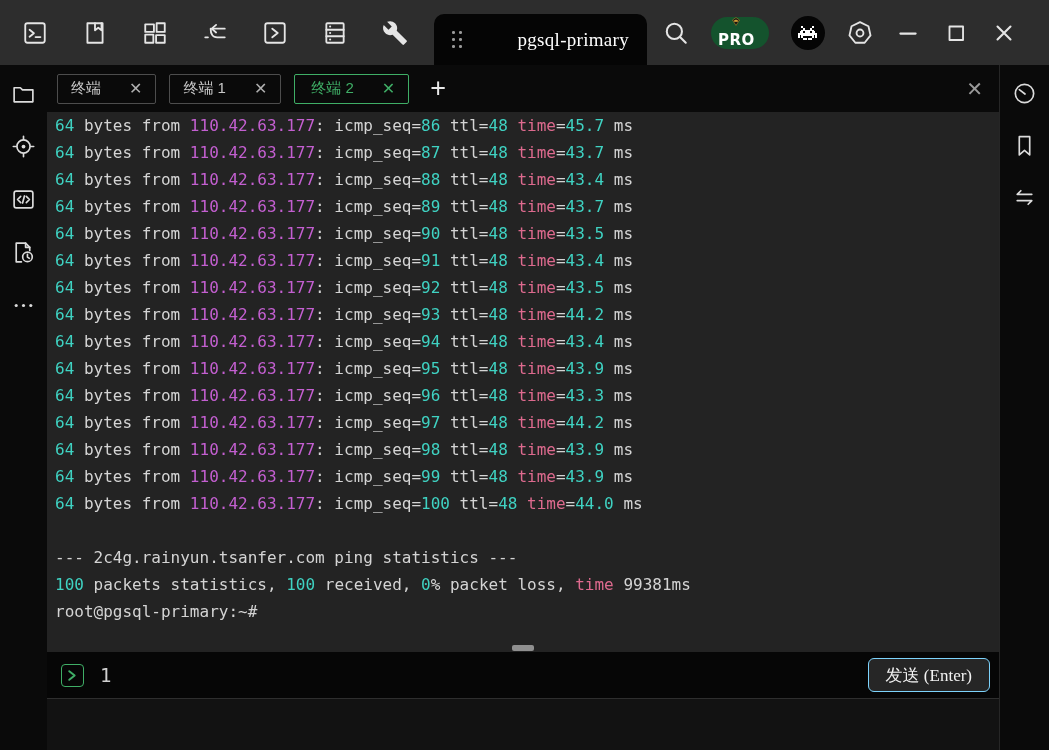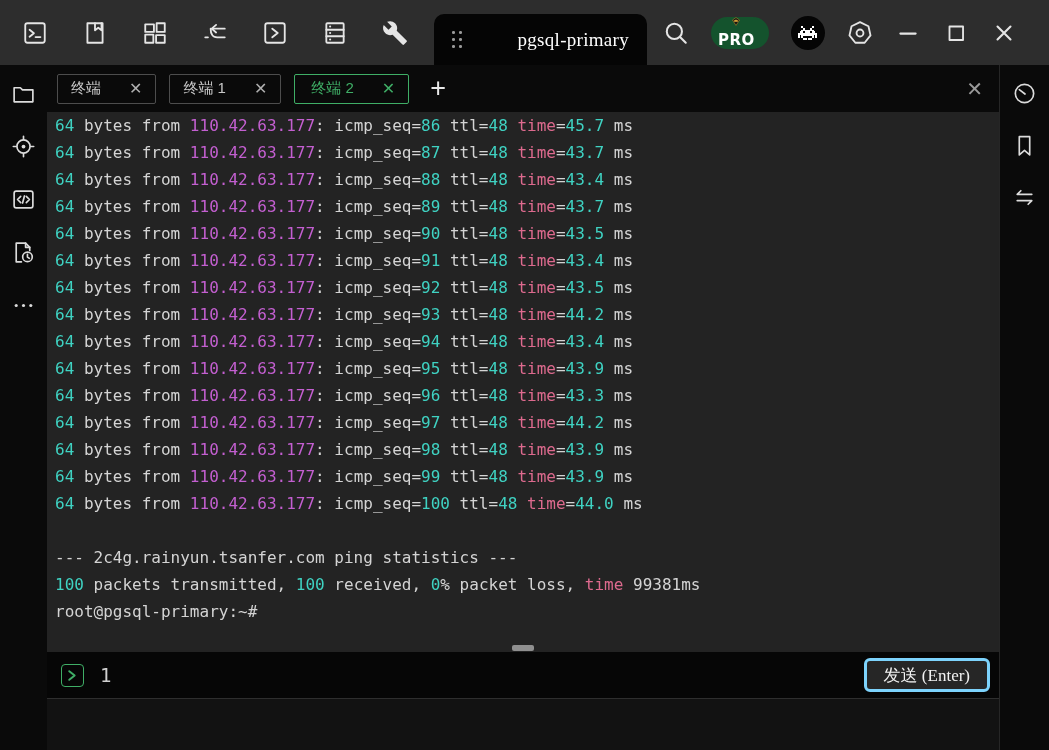--- a/index.html
+++ b/index.html
@@ -59,21 +59,21 @@
 
   
   .input-row { flex:0 0 46px; background:#060606; display:flex; align-items:center; position:relative; }
   .divider-handle { position:absolute; top:-7px; left:50%; transform:translateX(-50%);
                     width:22px; height:6px; background:#8f8f8f; border-radius:2px; cursor:row-resize; }
   .prompt-box { width:23px; height:23px; margin-left:14px; border:1.5px solid var(--green);
                 border-radius:4px; display:flex; align-items:center; justify-content:center; }
   .prompt-box svg { width:13px; height:13px; }
   .input-text { margin-left:16px; color:#cfcfcf; font-family:"DejaVu Sans Mono", monospace; font-size:19px;
                 flex:1; cursor:text; }
-  .send-btn { margin-right:9px; height:34px; padding:0 17px; background:#262626; border:3px solid #7dd3fc;
+  .send-btn { margin-right:9px; height:34px; padding:0 17px; background:#262626; border:1px solid #7dd3fc;
               border-radius:6px; color:#f2f2f2; font-size:17px; cursor:pointer;
               font-family:"Liberation Serif", serif; }
 
   
   .bottom-strip { flex:1; background:#121212; border-top:1px solid #2e2e2e; }
 
   .winctl { cursor:pointer; }
 </style>
 </head>
 <body>
@@ -304,21 +304,21 @@
           <div class="tline"><span class="c-cyan">64</span><span class="c-fg"> bytes from </span><span class="c-magenta">110.42.63.177</span><span class="c-fg">: </span><span class="c-fg">icmp_seq=</span><span class="c-cyan">93</span><span class="c-fg"> ttl=</span><span class="c-cyan">48</span><span class="c-fg"> </span><span class="c-pink">time</span><span class="c-fg">=</span><span class="c-cyan">44.2</span><span class="c-fg"> ms</span></div>
           <div class="tline"><span class="c-cyan">64</span><span class="c-fg"> bytes from </span><span class="c-magenta">110.42.63.177</span><span class="c-fg">: </span><span class="c-fg">icmp_seq=</span><span class="c-cyan">94</span><span class="c-fg"> ttl=</span><span class="c-cyan">48</span><span class="c-fg"> </span><span class="c-pink">time</span><span class="c-fg">=</span><span class="c-cyan">43.4</span><span class="c-fg"> ms</span></div>
           <div class="tline"><span class="c-cyan">64</span><span class="c-fg"> bytes from </span><span class="c-magenta">110.42.63.177</span><span class="c-fg">: </span><span class="c-fg">icmp_seq=</span><span class="c-cyan">95</span><span class="c-fg"> ttl=</span><span class="c-cyan">48</span><span class="c-fg"> </span><span class="c-pink">time</span><span class="c-fg">=</span><span class="c-cyan">43.9</span><span class="c-fg"> ms</span></div>
           <div class="tline"><span class="c-cyan">64</span><span class="c-fg"> bytes from </span><span class="c-magenta">110.42.63.177</span><span class="c-fg">: </span><span class="c-fg">icmp_seq=</span><span class="c-cyan">96</span><span class="c-fg"> ttl=</span><span class="c-cyan">48</span><span class="c-fg"> </span><span class="c-pink">time</span><span class="c-fg">=</span><span class="c-cyan">43.3</span><span class="c-fg"> ms</span></div>
           <div class="tline"><span class="c-cyan">64</span><span class="c-fg"> bytes from </span><span class="c-magenta">110.42.63.177</span><span class="c-fg">: </span><span class="c-fg">icmp_seq=</span><span class="c-cyan">97</span><span class="c-fg"> ttl=</span><span class="c-cyan">48</span><span class="c-fg"> </span><span class="c-pink">time</span><span class="c-fg">=</span><span class="c-cyan">44.2</span><span class="c-fg"> ms</span></div>
           <div class="tline"><span class="c-cyan">64</span><span class="c-fg"> bytes from </span><span class="c-magenta">110.42.63.177</span><span class="c-fg">: </span><span class="c-fg">icmp_seq=</span><span class="c-cyan">98</span><span class="c-fg"> ttl=</span><span class="c-cyan">48</span><span class="c-fg"> </span><span class="c-pink">time</span><span class="c-fg">=</span><span class="c-cyan">43.9</span><span class="c-fg"> ms</span></div>
           <div class="tline"><span class="c-cyan">64</span><span class="c-fg"> bytes from </span><span class="c-magenta">110.42.63.177</span><span class="c-fg">: </span><span class="c-fg">icmp_seq=</span><span class="c-cyan">99</span><span class="c-fg"> ttl=</span><span class="c-cyan">48</span><span class="c-fg"> </span><span class="c-pink">time</span><span class="c-fg">=</span><span class="c-cyan">43.9</span><span class="c-fg"> ms</span></div>
           <div class="tline"><span class="c-cyan">64</span><span class="c-fg"> bytes from </span><span class="c-magenta">110.42.63.177</span><span class="c-fg">: </span><span class="c-fg">icmp_seq=</span><span class="c-cyan">100</span><span class="c-fg"> ttl=</span><span class="c-cyan">48</span><span class="c-fg"> </span><span class="c-pink">time</span><span class="c-fg">=</span><span class="c-cyan">44.0</span><span class="c-fg"> ms</span></div>
           <div class="tline"></div>
           <div class="tline"><span class="c-fg">--- 2c4g.rainyun.tsanfer.com ping statistics ---</span></div>
-          <div class="tline"><span class="c-cyan">100</span><span class="c-fg"> packets transmitted, </span><span class="c-cyan">100</span><span class="c-fg"> received, </span><span class="c-cyan">0</span><span class="c-fg">% packet loss, </span><span class="c-pink">time</span><span class="c-fg"> 99381ms</span></div>
+          <div class="tline"><span class="c-cyan">100</span><span class="c-fg"> packets statistics, </span><span class="c-cyan">100</span><span class="c-fg"> received, </span><span class="c-cyan">0</span><span class="c-fg">% packet loss, </span><span class="c-pink">time</span><span class="c-fg"> 99381ms</span></div>
           <div class="tline"><span class="c-fg">root@pgsql-primary:~#</span></div>
         </div>
 
       <div class="input-row">
         <div class="divider-handle"></div>
         <div class="prompt-box">
           <svg viewBox="0 0 12 12">
               <path d="M3 2l5 4-5 4" fill="none" stroke="var(--green)" stroke-width="1.8" stroke-linecap="round" stroke-linejoin="round"></path>
             </svg>
         </div>

